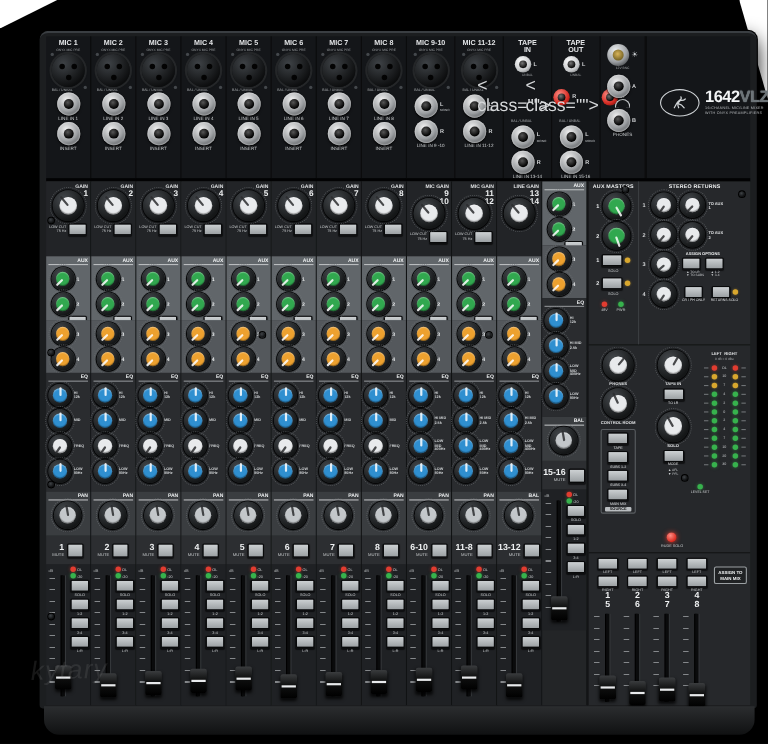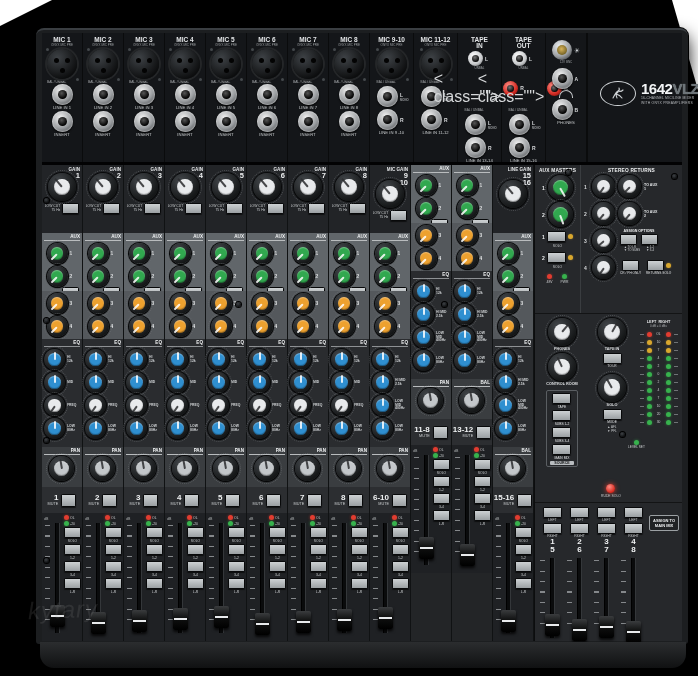--- a/index.html
+++ b/index.html
@@ -1681,20 +1681,40 @@
         <span class="btn b16"></span>
               <span class="blbl">1-2</span>
               <span class="btn b16"></span>
               <span class="blbl">3-4</span>
               <span class="btn b16"></span>
               <span class="blbl">L-R</span>
       </div>
     </div>
   </div>
         <div class="strip">
+    <div class="seg seg-gain">
+      <div class="ghead">
+              <div>
+                <div class="glabel">MIC GAIN</div>
+                <div class="gnum">11</div>
+                <div class="gnum">12</div>
+              </div>
+            </div>
+      <div class="gknob" style="width:28px">
+              <div class="knob k28 kd" style="--c:#e8eaec;--a:-40deg">
+                <b></b>
+                <s></s>
+                <i></i>
+              </div>
+            </div>
+      <div class="lcrow">
+              <span class="lclbl">LOW CUT<br>75 Hz</span>
+              <span class="btn b16"></span>
+            </div>
+    </div>
     <div class="seg aux-a">
       <div class="segtitle">AUX</div>
       <div class="krow">
               <div class="knob k22" style="--c:#31a84f;--a:225deg">
                 <b></b>
                 <s></s>
                 <i></i>
               </div>
               <span class="kl">1</span>
             </div>
@@ -1800,20 +1820,37 @@
         <span class="btn b16"></span>
               <span class="blbl">1-2</span>
               <span class="btn b16"></span>
               <span class="blbl">3-4</span>
               <span class="btn b16"></span>
               <span class="blbl">L-R</span>
       </div>
     </div>
   </div>
         <div class="strip">
+    <div class="seg seg-gain">
+      <div class="ghead">
+              <div>
+                <div class="glabel">LINE GAIN</div>
+                <div class="gnum">13</div>
+                <div class="gnum">14</div>
+              </div>
+            </div>
+      <div class="gknob" style="width:28px">
+              <div class="knob k28 kd" style="--c:#e8eaec;--a:-40deg">
+                <b></b>
+                <s></s>
+                <i></i>
+              </div>
+            </div>
+      <div class="lcrow"></div>
+    </div>
     <div class="seg aux-a">
       <div class="segtitle">AUX</div>
       <div class="krow">
               <div class="knob k22" style="--c:#31a84f;--a:225deg">
                 <b></b>
                 <s></s>
                 <i></i>
               </div>
               <span class="kl">1</span>
             </div>
@@ -1919,37 +1956,20 @@
         <span class="btn b16"></span>
               <span class="blbl">1-2</span>
               <span class="btn b16"></span>
               <span class="blbl">3-4</span>
               <span class="btn b16"></span>
               <span class="blbl">L-R</span>
       </div>
     </div>
   </div>
         <div class="strip">
-    <div class="seg seg-gain">
-      <div class="ghead">
-              <div>
-                <div class="glabel">LINE GAIN</div>
-                <div class="gnum">15</div>
-                <div class="gnum">16</div>
-              </div>
-            </div>
-      <div class="gknob" style="width:28px">
-              <div class="knob k28 kd" style="--c:#e8eaec;--a:-40deg">
-                <b></b>
-                <s></s>
-                <i></i>
-              </div>
-            </div>
-      <div class="lcrow"></div>
-    </div>
     <div class="seg aux-a">
       <div class="segtitle">AUX</div>
       <div class="krow">
               <div class="knob k22" style="--c:#31a84f;--a:225deg">
                 <b></b>
                 <s></s>
                 <i></i>
               </div>
               <span class="kl">1</span>
             </div>

